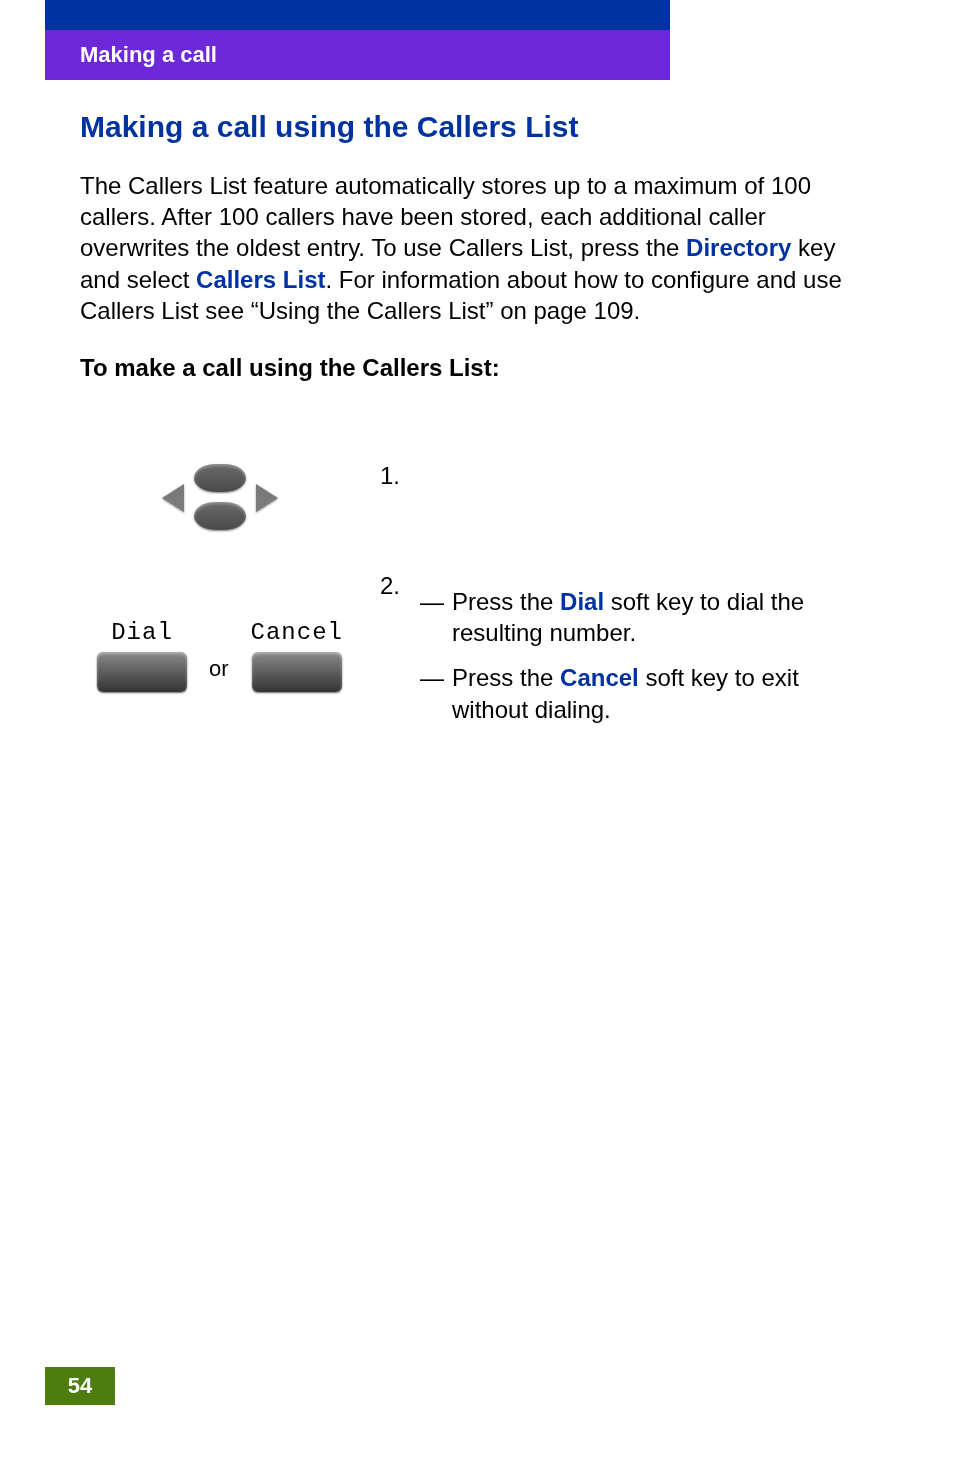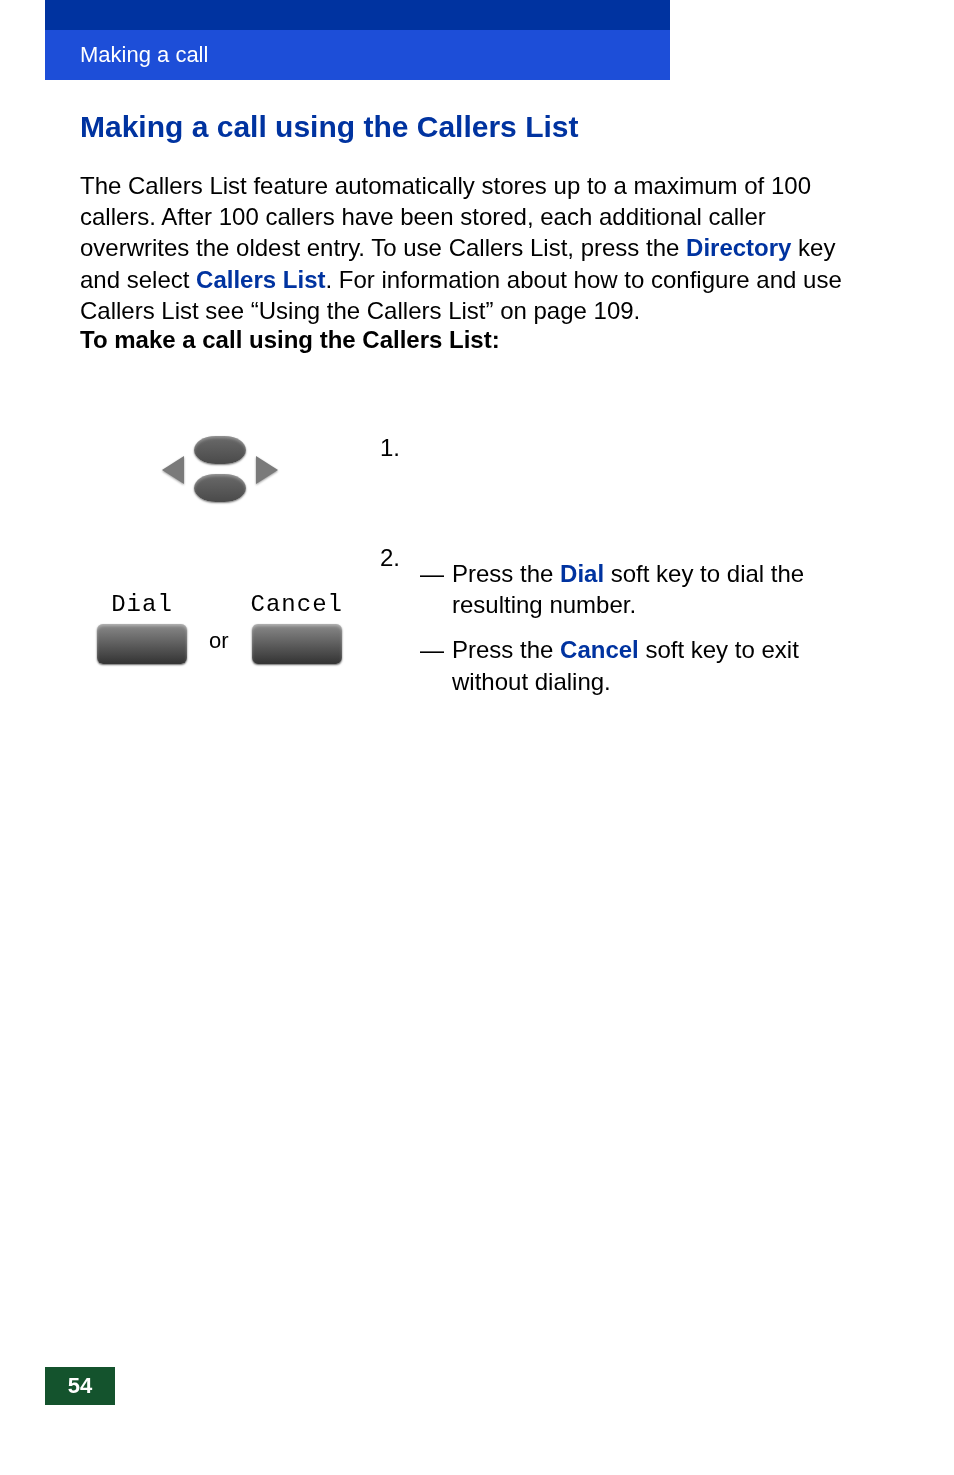--- a/index.html
+++ b/index.html
@@ -20,23 +20,23 @@
     height: 30px;
     width: 625px;
     background: #0033a0;
   }
   .headerbar {
     position: absolute;
     top: 30px;
     left: 45px;
     width: 625px;
     height: 50px;
-    background: #1d4ed8;
+    background: #6d28d9;
     color: #fff;
-    font-weight: normal;
+    font-weight: bold;
     font-size: 22px;
     display: flex;
     align-items: center;
     padding-left: 35px;
     box-sizing: border-box;
   }
   .content {
     position: absolute;
     top: 110px;
     left: 80px;
@@ -44,20 +44,21 @@
   }
   h1 {
     color: #0033a0;
     font-size: 30px;
     font-weight: bold;
     margin: 0 0 26px 0;
   }
   .intro {
     font-size: 24px;
     line-height: 1.3;
+    margin-bottom: 28px;
   }
   .bold-blue {
     color: #0033a0;
     font-weight: bold;
   }
   .subhead {
     font-weight: bold;
     font-size: 24px;
     margin-bottom: 80px;
   }
@@ -164,21 +165,21 @@
     align-self: flex-end;
     padding-bottom: 10px;
   }
 
   .footer {
     position: absolute;
     left: 45px;
     bottom: 70px;
     width: 70px;
     height: 38px;
-    background: #14532d;
+    background: #4d7c0f;
     color: #fff;
     font-weight: bold;
     font-size: 22px;
     display: flex;
     align-items: center;
     justify-content: center;
   }
 </style>
 </head>
 <body>

